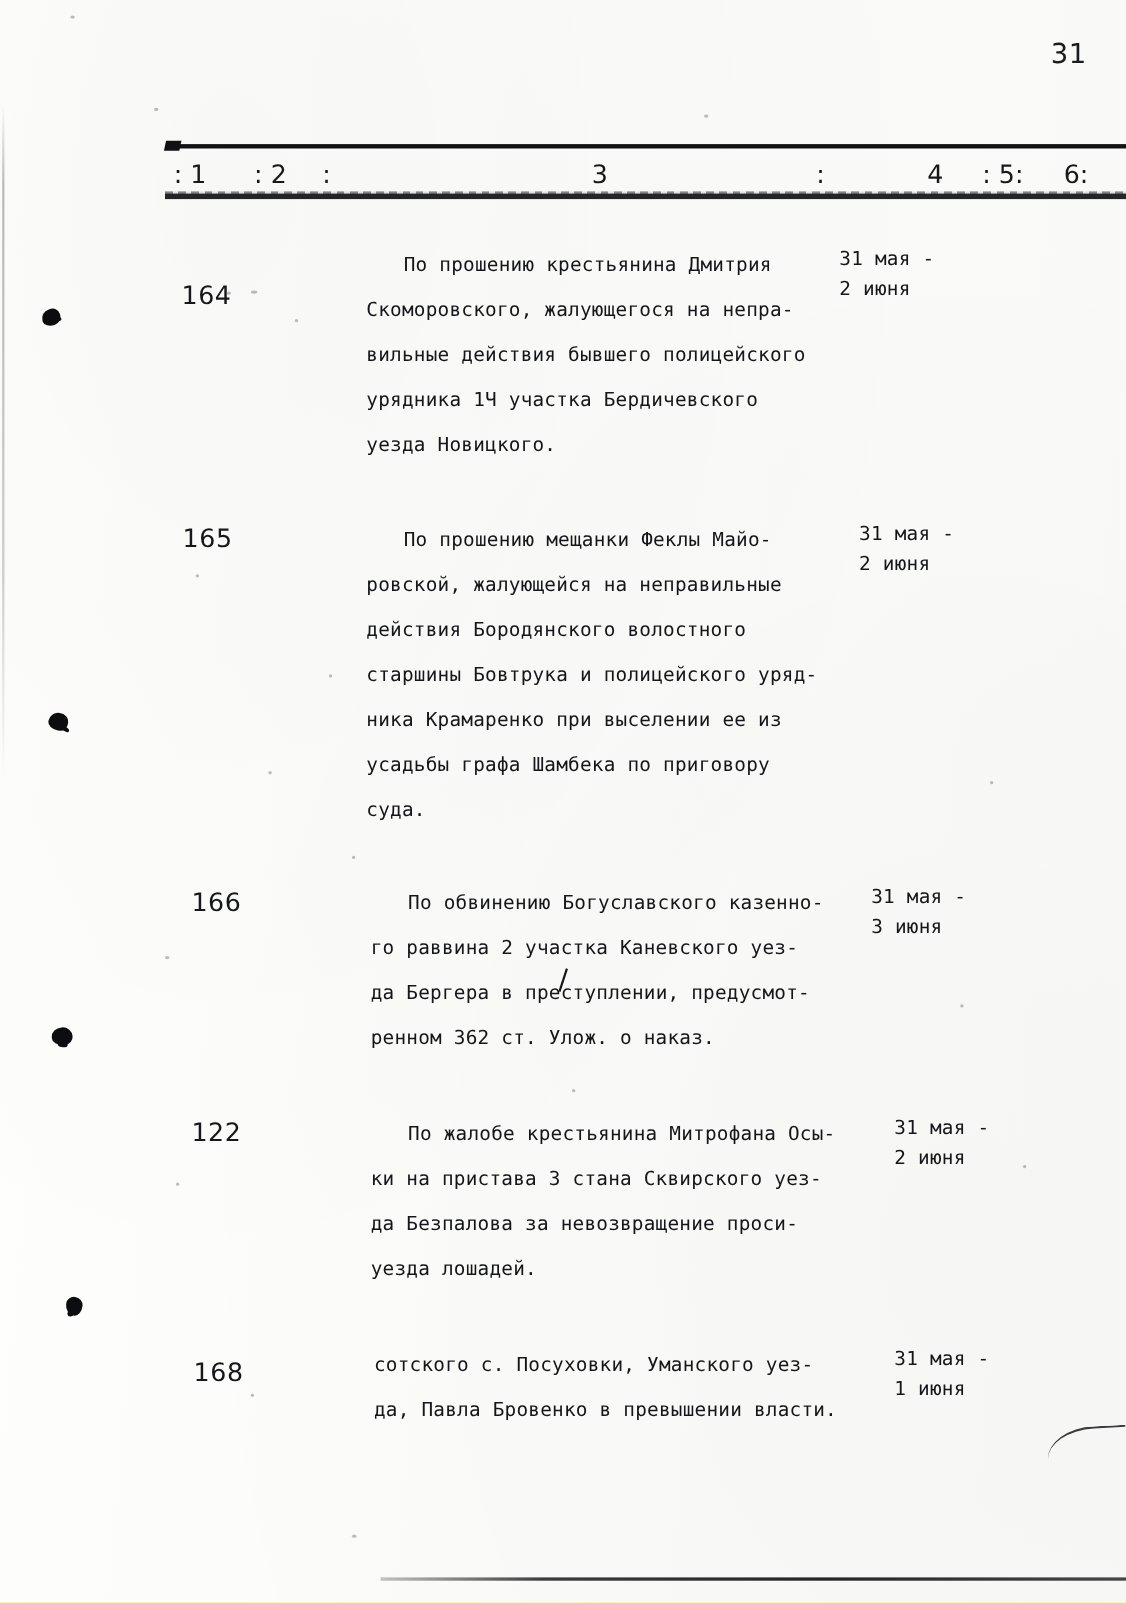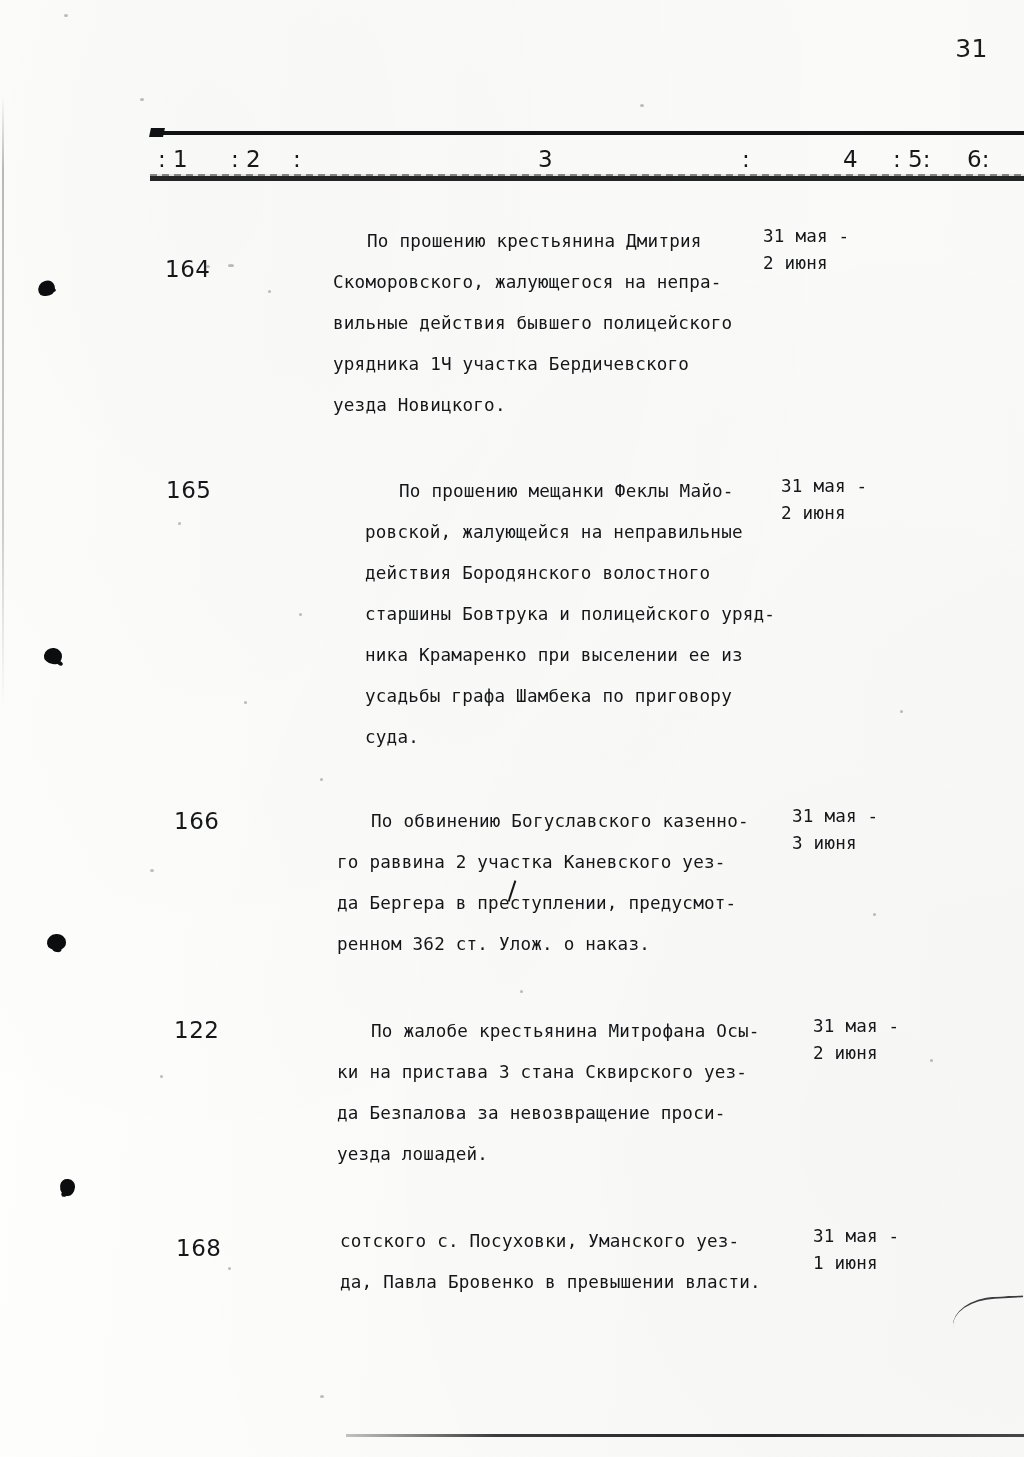--- a/index.html
+++ b/index.html
@@ -279,21 +279,21 @@
       <span class="ln">уезда Новицкого.</span>
     </div>
     <div class="entry-dates" style="left:763px; top:223px;">
       <span class="dln">31 мая -</span>
       <span class="dln">2 июня</span>
     </div>
   </div>
 
   <div class="entry" style="top:0;">
     <div class="entry-num" style="left:166px; top:477px;">165</div>
-    <div class="entry-body" style="top:471px; width:520px;margin-left:32px;">
+    <div class="entry-body" style="top:471px; width:520px;">
       <span class="ln indent">По прошению мещанки Феклы Майо-</span>
       <span class="ln">ровской, жалующейся на неправильные</span>
       <span class="ln">действия Бородянского волостного</span>
       <span class="ln">старшины Бовтрука и полицейского уряд-</span>
       <span class="ln">ника Крамаренко при выселении ее из</span>
       <span class="ln">усадьбы графа Шамбека по приговору</span>
       <span class="ln">суда.</span>
     </div>
     <div class="entry-dates" style="left:781px; top:473px;">
       <span class="dln">31 мая -</span>

